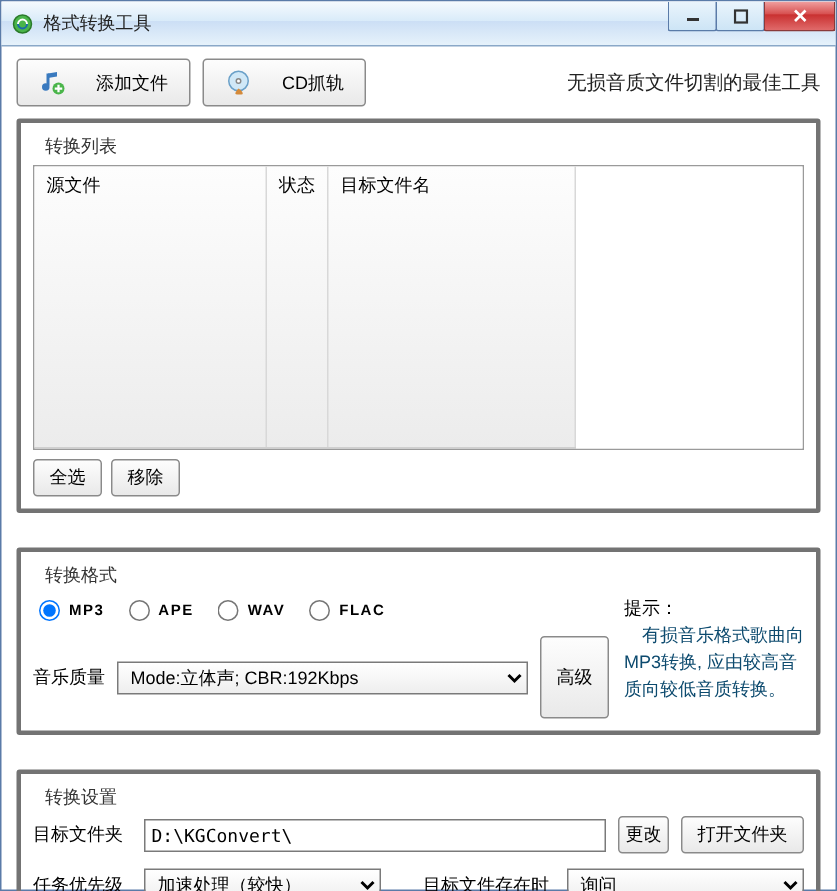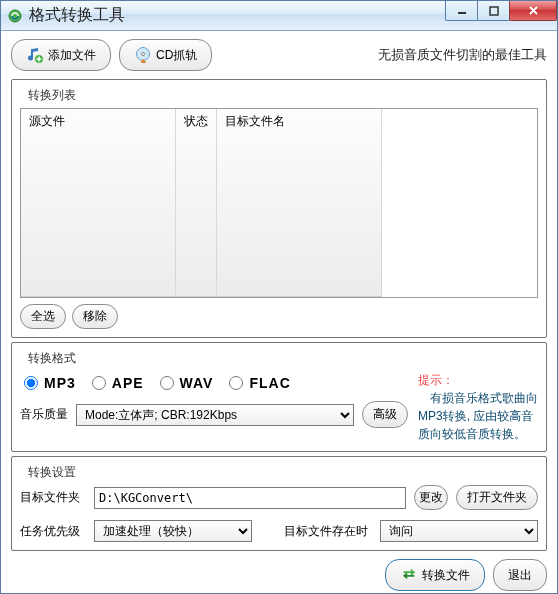--- a/index.html
+++ b/index.html
@@ -1,44 +1,44 @@
 <!DOCTYPE html>
 <html><head>
 <meta charset="utf-8">
 <style>
 *{box-sizing:border-box;margin:0;padding:0;font-family:"Microsoft YaHei",SimSun,Arial,sans-serif;font-size:12px}
 body{background:#d4e4f0;width:558px;height:594px;overflow:hidden}
 .window{width:558px;height:594px;background:#fff;border:1px solid #5a7ba8;box-shadow:0 0 0 1px rgba(255,255,255,.4) inset}
 .titlebar{height:30px;background:linear-gradient(#f5fafe,#d9ebf9 45%,#ccdff5 46%,#e6f2fb);display:flex;align-items:center;border-bottom:1px solid #8aa8c8;position:relative}
 .titlebar-icon{width:16px;height:16px;margin:0 6px;display:inline-block}
-.titlebar-text{font-size:16px;color:#222}
+.titlebar-text{font-size:12px;color:#222}
 .win-controls{position:absolute;right:0;top:0;display:flex}
 .win-btn{width:33px;height:20px;border:1px solid #5a7ba8;border-top:none;margin-left:-1px;display:flex;align-items:center;justify-content:center;background:linear-gradient(#eaf4fc,#cde5f6);border-radius:0 0 2px 2px}
 .win-btn.close{width:48px;background:linear-gradient(#f0a0a0,#d64e4e 45%,#c93030 46%,#e06a6a);border-color:#8a3a3a}
 .win-btn svg{display:block}
 .content{padding:8px 10px 10px 10px}
 .toolbar{display:flex;align-items:center;margin-bottom:8px}
-.btn{background:linear-gradient(#fdfdfd,#e9e9e9);border:1px solid #8a8a8a;border-radius:14px;padding:5px 12px;display:inline-flex;align-items:center;gap:4px;cursor:pointer;font-size:12px}
+.btn{background:linear-gradient(#fdfdfd,#e9e9e9);border:1px solid #8a8a8a;border-radius:3px;padding:5px 12px;display:inline-flex;align-items:center;gap:20px;cursor:pointer;font-size:12px}
 .btn-icon{width:18px;height:18px;display:inline-block}
 .toolbar .btn{padding:6px 14px;font-size:13px}
 .slogan{margin-left:auto;font-size:13px;color:#222}
-.fieldset{border:1px solid #737373;border-radius:2px;margin-bottom:4px;padding:8px}
+.fieldset{border:3px solid #737373;border-radius:2px;margin-bottom:23px;padding:8px}
 .fieldset-legend{font-size:12px;color:#333;margin:-16px 0 4px 4px;background:#fff;padding:0 4px;display:inline-block}
 .listbox{border:1px solid #9a9a9a;background:#fff;height:190px;display:flex;flex-direction:row}
 .list-header{display:flex;background:linear-gradient(#fdfdfd,#ececec);border-bottom:1px solid #d0d0d0}
 .list-header-cell{border-right:1px solid #d8d8d8;padding:4px 8px;font-size:12px}
 .list-body{flex:1;background:#fff}
 .list-actions{margin-top:6px;display:flex;gap:6px}
 .list-actions .btn{padding:3px 10px}
 .fmt-row{display:flex;align-items:center;gap:16px;padding:4px 4px 10px 4px}
 .radio-item{display:flex;align-items:center;gap:6px;cursor:pointer}
 .radio-item input{width:14px;height:14px}
-.radio-item label{font-size:14px;font-weight:bold;font-family:Arial,sans-serif;letter-spacing:1px}
+.radio-item label{font-size:10px;font-weight:bold;font-family:Arial,sans-serif;letter-spacing:1px}
 .hint-box{width:120px;font-size:12px;line-height:1.5}
-.hint-title{color:#ef4444}
+.hint-title{color:#000000}
 .hint-text{color:#0c4a6e;text-indent:1em}
 .fmt-body{display:flex;gap:10px}
 .fmt-left{flex:1}
 .q-row{display:flex;align-items:center;gap:8px}
 .q-label{font-size:12px}
 select,input[type=text]{border:1px solid #7a7a7a;background:#fff;padding:2px 4px;font-size:12px;height:22px}
 select{background:linear-gradient(#fff,#eee)}
 .q-row select{flex:1}
 .settings-row{display:flex;align-items:center;gap:8px;margin-bottom:10px}
 .settings-row .lbl{width:66px;font-size:12px}
@@ -142,21 +142,21 @@
                 <label>WAV</label>
               </span>
             <span class="radio-item">
                 <input type="radio" name="fmt" style="">
                 <label>FLAC</label>
               </span>
           </div>
           <div class="q-row">
             <span class="q-label">音乐质量</span>
             <select><option>Mode:立体声; CBR:192Kbps</option></select>
-            <button class="btn" style="padding:4px 10px">高级</button>
+            <button class="btn" style="padding:18px 10px">高级</button>
           </div>
         </div>
         <div class="hint-box">
           <div class="hint-title">提示：</div>
           <div class="hint-text">有损音乐格式歌曲向MP3转换, 应由较高音质向较低音质转换。</div>
         </div>
       </div>
     </div>
 
     <div class="fieldset">

